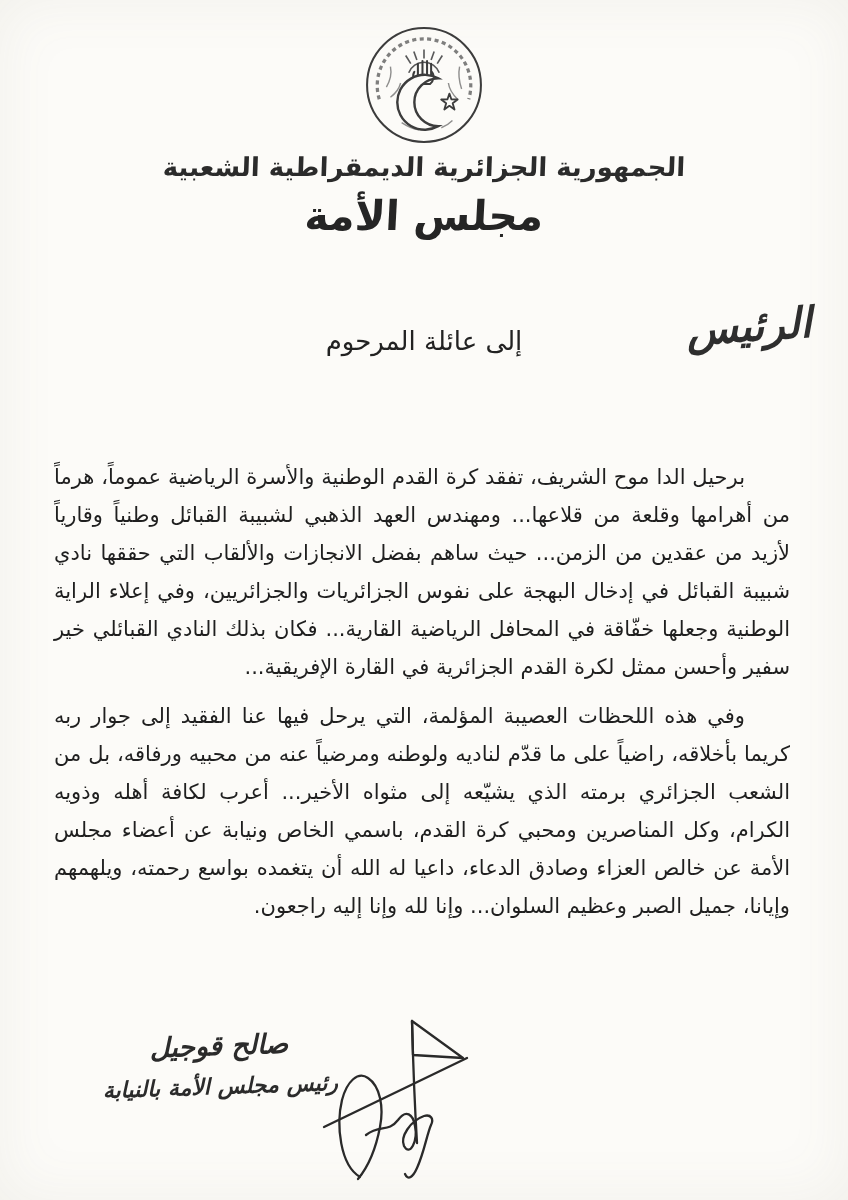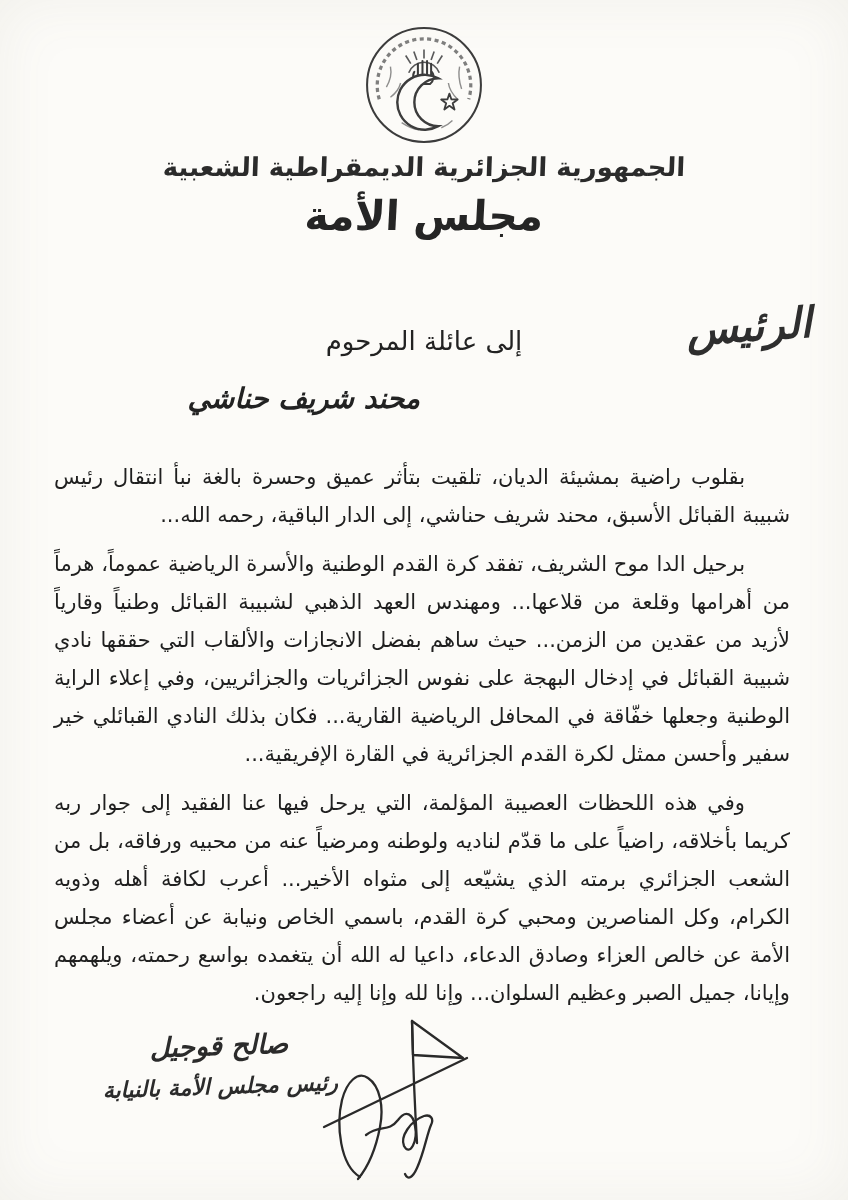--- a/index.html
+++ b/index.html
@@ -101,24 +101,22 @@
 
     <polygon points="85,68.5 87,74.2 93.1,74.3 88.2,78 90,84.1 85,80.5 80,84.1 81.8,78 76.9,74.3 83,74.2" fill="#fcfbf8" stroke="#3c3c3c" stroke-width="1.8" stroke-linejoin="round"></polygon>
   </svg>
 
   <div class="republic-line">الجمهورية الجزائرية الديمقراطية الشعبية</div>
   <div class="council-line">مجلس الأمة</div>
 
   <div class="president-label">الرئيس</div>
 
   <div class="recipient-heading">إلى عائلة المرحوم</div>
-  <div class="recipient-name">محند شريف حناشي</div>
 
   <section class="letter-body">
-    <p>بقلوب راضية بمشيئة الديان، تلقيت بتأثر عميق وحسرة بالغة نبأ انتقال رئيس شبيبة القبائل الأسبق، محند شريف حناشي، إلى الدار الباقية، رحمه الله...</p>
     <p>برحيل الدا موح الشريف، تفقد كرة القدم الوطنية والأسرة الرياضية عموماً، هرماً من أهرامها وقلعة من قلاعها... ومهندس العهد الذهبي لشبيبة القبائل وطنياً وقارياً لأزيد من عقدين من الزمن... حيث ساهم بفضل الانجازات والألقاب التي حققها نادي شبيبة القبائل في إدخال البهجة على نفوس الجزائريات والجزائريين، وفي إعلاء الراية الوطنية وجعلها خفّاقة في المحافل الرياضية القارية... فكان بذلك النادي القبائلي خير سفير وأحسن ممثل لكرة القدم الجزائرية في القارة الإفريقية...</p>
     <p>وفي هذه اللحظات العصيبة المؤلمة، التي يرحل فيها عنا الفقيد إلى جوار ربه كريما بأخلاقه، راضياً على ما قدّم لناديه ولوطنه ومرضياً عنه من محبيه ورفاقه، بل من الشعب الجزائري برمته الذي يشيّعه إلى مثواه الأخير... أعرب لكافة أهله وذويه الكرام، وكل المناصرين ومحبي كرة القدم، باسمي الخاص ونيابة عن أعضاء مجلس الأمة عن خالص العزاء وصادق الدعاء، داعيا له الله أن يتغمده بواسع رحمته، ويلهمهم وإيانا، جميل الصبر وعظيم السلوان... وإنا لله وإنا إليه راجعون.</p>
   </section>
 
   <div class="signature-block">
     <div class="sig-name">صالح قوجيل</div>
     <div class="sig-title">رئيس مجلس الأمة بالنيابة</div>
   </div>
 
   <svg class="signature-scribble" width="230" height="195" viewBox="0 0 230 195" aria-hidden="true">

